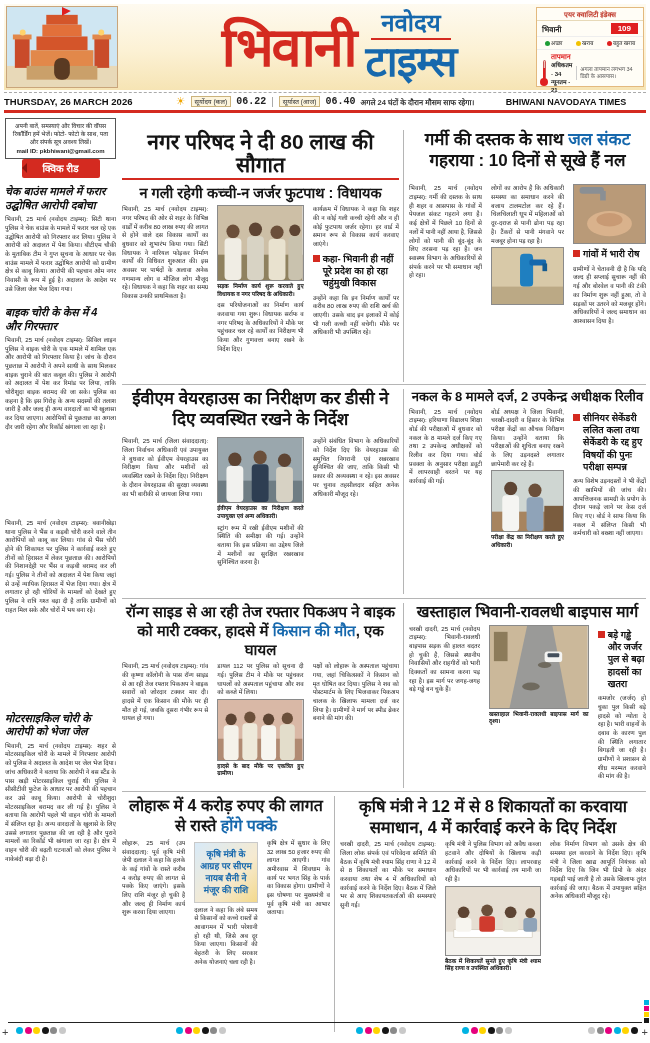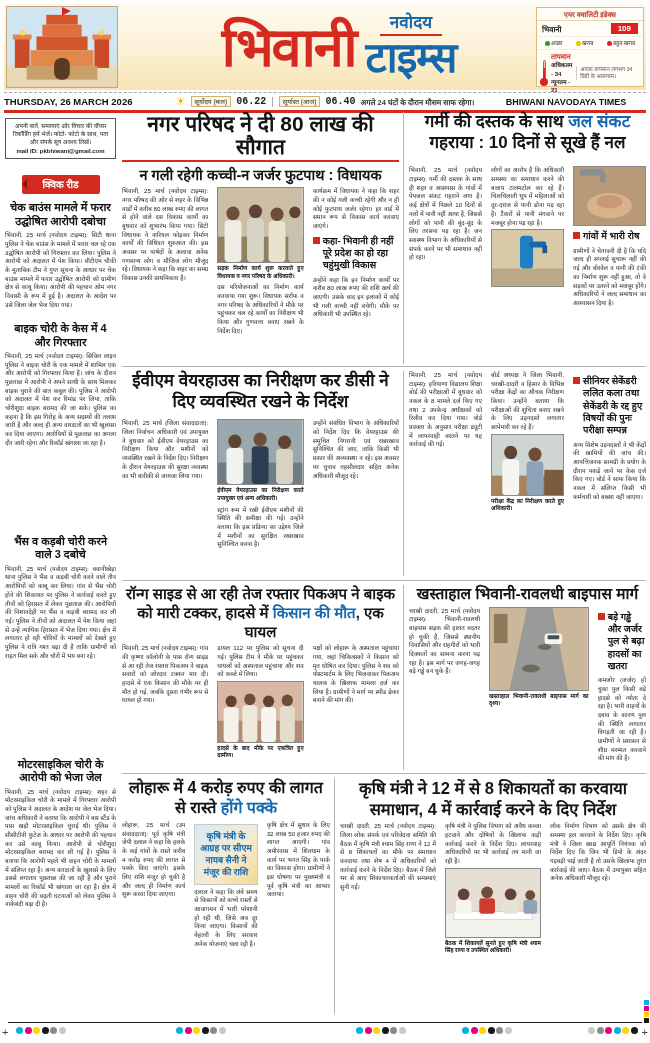--- a/index.html
+++ b/index.html
@@ -7,21 +7,21 @@
   body { font-family:"Liberation Sans","DejaVu Sans",sans-serif; }
   .page { position:relative; width:650px; height:1043px; background:#fff; margin:0 auto; overflow:hidden; }
 
   
   .mast { position:absolute; left:4px; top:4px; width:642px; height:86px;
           background:linear-gradient(180deg,#fefaf0 0%,#fcf1d4 55%,#f6e4b4 100%); }
   .temple { position:absolute; left:2px; top:2px; width:112px; height:82px; border:1px solid #c9a57a; overflow:hidden; background:#cfe6f2; }
   .title-wrap { position:absolute; left:140px; top:4px; width:390px; height:78px; display:flex; align-items:center; justify-content:center; gap:10px; }
   .t-left { color:#d42a20; font-size:54px; font-weight:bold; line-height:1; letter-spacing:-2px; }
   .t-right { display:flex; flex-direction:column; align-items:center; }
-  .t-top { color:#1668ad; font-size:17px; font-weight:bold; line-height:1.1; border-bottom:2.5px solid #d42a20; padding:0 10px 1px; }
+  .t-top { color:#1668ad; font-size:24px; font-weight:bold; line-height:1.1; border-bottom:2.5px solid #d42a20; padding:0 10px 1px; }
   .t-bottom { color:#1668ad; font-size:42px; font-weight:bold; line-height:1.05; letter-spacing:-1px; }
 
   .aqi { position:absolute; right:2px; top:3px; width:108px; height:80px; background:#fffdf6; border:1px solid #e3b97e; font-size:6px; color:#222; }
   .aqi-title { color:#c0392b; text-align:center; font-weight:bold; font-size:7px; padding:2px 0 1px; border-bottom:1px solid #e7d9b8; }
   .aqi-row { display:flex; justify-content:space-between; align-items:center; padding:2px 5px; border-bottom:1px solid #eee; }
   .aqi-city { font-size:7.5px; font-weight:bold; }
   .aqi-badge { background:#e02020; color:#fff; font-weight:bold; padding:1px 7px; font-size:8px; }
   .aqi-legend { display:flex; justify-content:space-around; align-items:center; padding:2px 1px; border-bottom:1px solid #eee; font-size:5.5px; }
   .dot { width:5px; height:5px; border-radius:50%; display:inline-block; margin-right:1px; vertical-align:middle; }
   .aqi-bottom { display:flex; gap:3px; padding:2px 3px; align-items:center; }
@@ -42,30 +42,30 @@
   .db-pill { border:1px solid #cbb27a; background:#fdf5dd; font-size:6.5px; padding:0 3px; color:#333; }
   .db-time { font-family:"Liberation Mono","DejaVu Sans Mono",monospace; font-weight:bold; font-size:10px; color:#222; }
   .db-sep { color:#999; font-size:10px; }
   .db-note { font-size:7.5px; font-weight:bold; color:#333; }
   .db-brand { font-weight:bold; font-size:9px; width:160px; text-align:center; color:#111; }
 
   
   .rail { position:absolute; left:5px; top:118px; width:111px; height:902px; overflow:hidden; }
   .notice { border:1.5px solid #555; padding:3px 2px; text-align:center; font-size:6px; line-height:1.35; color:#222; }
   .notice .mail { font-weight:bold; display:block; margin-top:1px; }
-  .quick-read { margin:16px auto 7px; width:78px; background:#d42a20; color:#fff; text-align:center;
+  .quick-read { margin:0 auto 7px; width:78px; background:#d42a20; color:#fff; text-align:center;
                 font-weight:bold; font-size:10px; padding:2px 0 3px; border-radius:2px; position:relative; }
   .quick-read:before { content:""; position:absolute; left:-5px; top:4px; border:5px solid transparent; border-right-color:#8c1510; }
   .brief { margin-bottom:7px; }
-  .brief h3 { font-size:11px; line-height:1.22; text-align:center; font-weight:bold; color:#111; margin-bottom:3px; }
+  .brief h3 { font-size:11px; line-height:1.22; font-weight:bold; color:#111; margin-bottom:3px;font-style:italic; }
   .btext { font-size:6.2px; line-height:1.4; text-align:justify; color:#1d1d1d; overflow:hidden; }
   .hb1 { height:84px; } .hb2 { height:176px; } .hb3 { height:186px; } .hb4 { height:212px; }
 
   
-  .main { position:absolute; left:122px; top:112px; width:524px; height:902px; }
+  .main { position:absolute; left:122px; top:130px; width:524px; height:902px; }
   .row { position:absolute; left:0; width:524px; display:flex; }
   .row1 { top:0;   height:252px; }
   .row2 { top:254px; height:210px; border-top:1px solid #b5b5b5; padding-top:4px; }
   .row3 { top:468px; height:190px; border-top:1px solid #b5b5b5; padding-top:4px; }
   .row4 { top:661px; height:241px; border-top:1px solid #b5b5b5; padding-top:4px; }
   .art-left  { width:281px; padding-right:4px; }
   .art-right { width:243px; border-left:1px solid #b5b5b5; padding-left:5px; }
   .art-left.g { width:212px; } .art-right.h { width:312px; }
 
   .hl { font-weight:bold; color:#141414; text-align:center; }
@@ -187,21 +187,20 @@
 
     <div class="brief">
       <h3>चेक बाउंस मामले में फरार उद्घोषित आरोपी दबोचा</h3>
       <div class="btext hb1">भिवानी, 25 मार्च (नवोदय टाइम्स): सिटी थाना पुलिस ने चेक बाउंस के मामले में फरार चल रहे एक उद्घोषित आरोपी को गिरफ्तार कर लिया। पुलिस ने आरोपी को अदालत में पेश किया। बीटीएम चौकी के मुताबिक टीम ने गुप्त सूचना के आधार पर चेक बाउंस मामले में फरार उद्घोषित आरोपी को ग्रामीण क्षेत्र से काबू किया। आरोपी की पहचान ओम नगर निवासी के रूप में हुई है। अदालत के आदेश पर उसे जिला जेल भेज दिया गया।</div>
     </div>
     <div class="brief">
       <h3>बाइक चोरी के केस में 4 और गिरफ्तार</h3>
       <div class="btext hb2">भिवानी, 25 मार्च (नवोदय टाइम्स): सिविल लाइन पुलिस ने बाइक चोरी के एक मामले में शामिल एक और आरोपी को गिरफ्तार किया है। जांच के दौरान पूछताछ में आरोपी ने अपने साथी के साथ मिलकर बाइक चुराने की बात कबूल की। पुलिस ने आरोपी को अदालत में पेश कर रिमांड पर लिया, ताकि चोरीशुदा बाइक बरामद की जा सके। पुलिस का कहना है कि इस गिरोह के अन्य सदस्यों की तलाश जारी है और जल्द ही अन्य वारदातों का भी खुलासा कर दिया जाएगा। आरोपियों से पूछताछ का अगला दौर जारी रहेगा और रिकॉर्ड खंगाला जा रहा है।</div>
     </div>
     <div class="brief">
-      <h3>भैंस व कड़बी चोरी करने वाले 3 दबोचे</h3>
       <div class="btext hb3">भिवानी, 25 मार्च (नवोदय टाइम्स): बवानीखेड़ा थाना पुलिस ने भैंस व कड़बी चोरी करने वाले तीन आरोपियों को काबू कर लिया। गांव से भैंस चोरी होने की शिकायत पर पुलिस ने कार्रवाई करते हुए तीनों को हिरासत में लेकर पूछताछ की। आरोपियों की निशानदेही पर भैंस व कड़बी बरामद कर ली गई। पुलिस ने तीनों को अदालत में पेश किया जहां से उन्हें न्यायिक हिरासत में भेज दिया गया। क्षेत्र में लगातार हो रही चोरियों के मामलों को देखते हुए पुलिस ने रात्रि गश्त बढ़ा दी है ताकि ग्रामीणों को राहत मिल सके और चोरों में भय बना रहे।</div>
     </div>
     <div class="brief">
       <h3>मोटरसाइकिल चोरी के आरोपी को भेजा जेल</h3>
       <div class="btext hb4">भिवानी, 25 मार्च (नवोदय टाइम्स): शहर से मोटरसाइकिल चोरी के मामले में गिरफ्तार आरोपी को पुलिस ने अदालत के आदेश पर जेल भेज दिया। जांच अधिकारी ने बताया कि आरोपी ने बस स्टैंड के पास खड़ी मोटरसाइकिल चुराई थी। पुलिस ने सीसीटीवी फुटेज के आधार पर आरोपी की पहचान कर उसे काबू किया। आरोपी से चोरीशुदा मोटरसाइकिल बरामद कर ली गई है। पुलिस ने बताया कि आरोपी पहले भी वाहन चोरी के मामलों में संलिप्त रहा है। अन्य वारदातों के खुलासे के लिए उससे लगातार पूछताछ की जा रही है और पुराने मामलों का रिकॉर्ड भी खंगाला जा रहा है। क्षेत्र में वाहन चोरी की बढ़ती घटनाओं को लेकर पुलिस ने नाकेबंदी बढ़ा दी है।</div>
     </div>
   </div>
 
   <div class="main">
 
@@ -295,20 +294,21 @@
               </svg>
             </div>
             <div class="caption">ईवीएम वेयरहाउस का निरीक्षण करते उपायुक्त एवं अन्य अधिकारी।</div>
             <span>स्ट्रांग रूम में रखी ईवीएम मशीनों की स्थिति की समीक्षा की गई। उन्होंने बताया कि इस प्रक्रिया का उद्देश्य जिले में मशीनों का सुरक्षित रखरखाव सुनिश्चित करना है।</span>
           </div>
           <div class="bcol">उन्होंने संबंधित विभाग के अधिकारियों को निर्देश दिए कि वेयरहाउस की समुचित निगरानी एवं रखरखाव सुनिश्चित की जाए, ताकि किसी भी प्रकार की अव्यवस्था न रहे। इस अवसर पर चुनाव तहसीलदार सहित अनेक अधिकारी मौजूद रहे।</div>
         </div>
       </div>
 
       <div class="art-right">
+        <div class="hl hl-a4">नकल के 8 मामले दर्ज, 2 उपकेन्द्र अधीक्षक रिलीव</div>
         <div class="cols ba4">
           <div class="bcol">भिवानी, 25 मार्च (नवोदय टाइम्स): हरियाणा विद्यालय शिक्षा बोर्ड की परीक्षाओं में बुधवार को नकल के 8 मामले दर्ज किए गए तथा 2 उपकेन्द्र अधीक्षकों को रिलीव कर दिया गया। बोर्ड प्रवक्ता के अनुसार परीक्षा ड्यूटी में लापरवाही बरतने पर यह कार्रवाई की गई।</div>
           <div class="bcol">
             <span>बोर्ड अध्यक्ष ने जिला भिवानी, चरखी-दादरी व हिसार के विभिन्न परीक्षा केंद्रों का औचक निरीक्षण किया। उन्होंने बताया कि परीक्षाओं की शुचिता बनाए रखने के लिए उड़नदस्ते लगातार छापेमारी कर रहे हैं।</span>
             <div class="ph" style="height:62px;margin-top:2px">
               <svg viewBox="0 0 76 62" preserveAspectRatio="none">
                 <rect width="76" height="62" fill="#cfd6d2"></rect>
                   <rect y="42" width="76" height="20" fill="#a7845f"></rect>
                 <circle cx="20" cy="18" r="7" fill="#5d4433"></circle>
                   <rect x="11" y="25" width="18" height="37" rx="4" fill="#f5f5f2"></rect>

